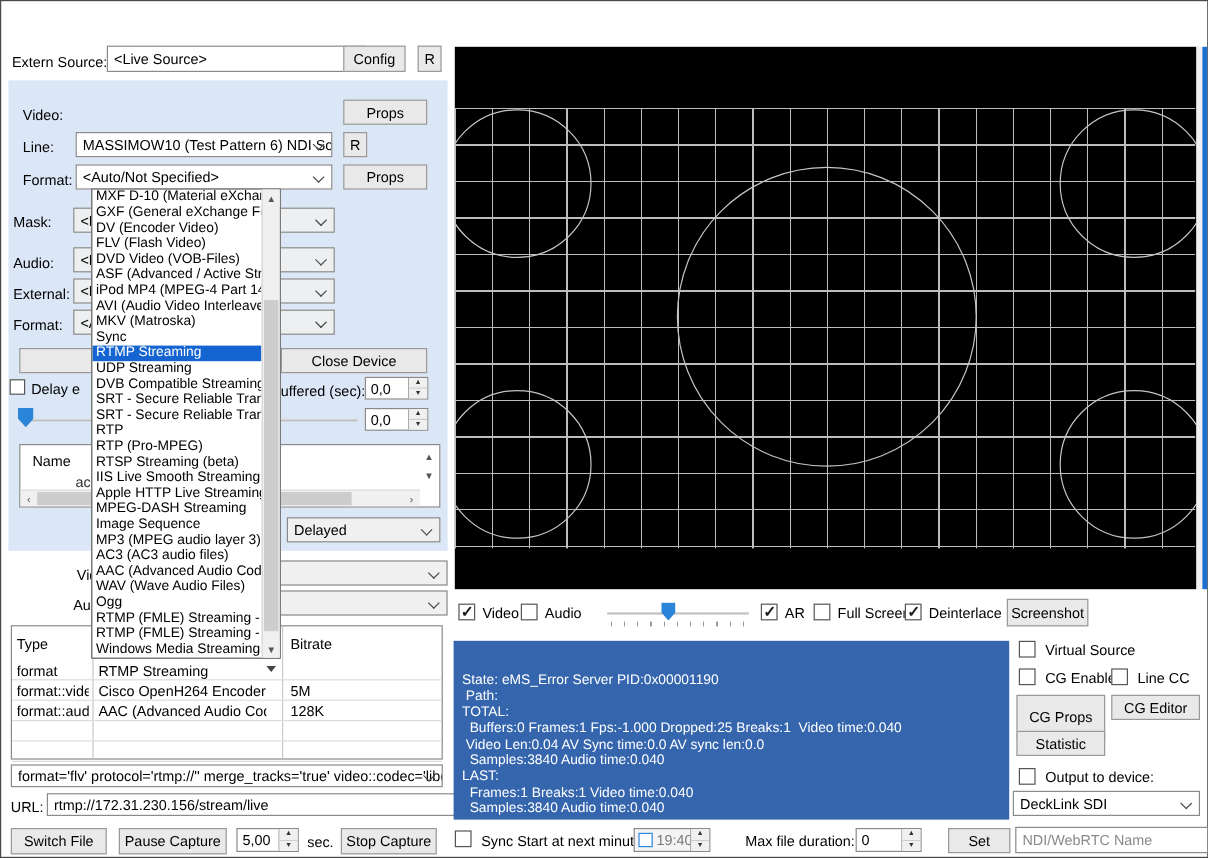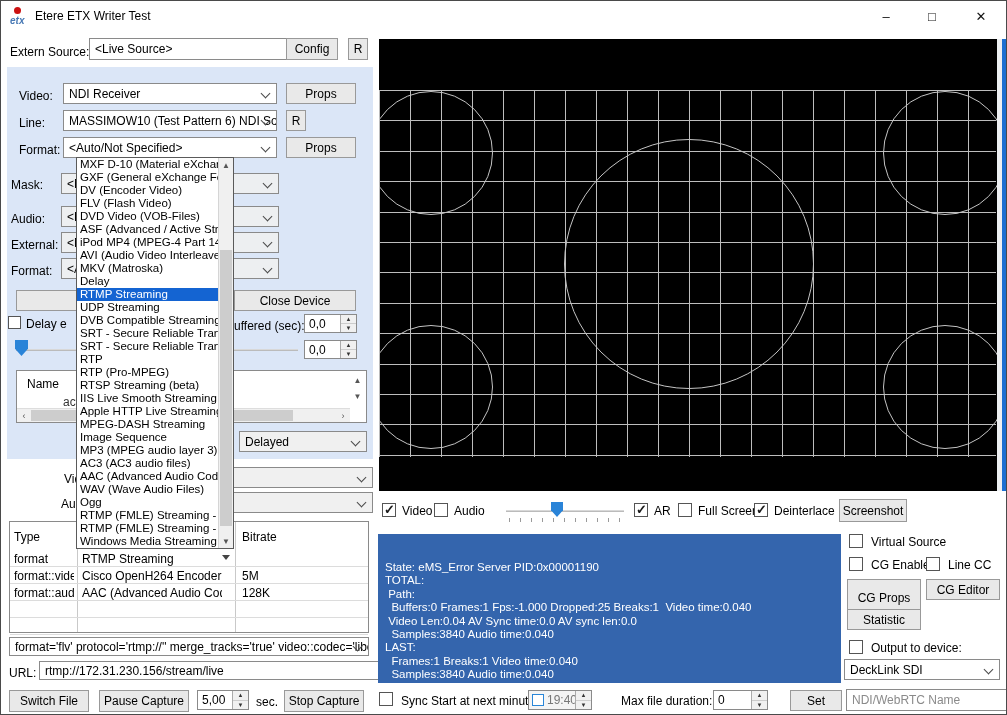--- a/index.html
+++ b/index.html
@@ -73,46 +73,32 @@
   .track { position:absolute; height:2px; background:#d8d8d8; border-bottom:1px solid #bbb; }
   .graytext { color:#8a8a8a; }
   .field { position:absolute; background:#fff; border:1px solid #8a8a8a; font-size:12px; padding:3px 4px 0 5px; white-space:nowrap; overflow:hidden; }
   .clip { overflow:hidden; }
 </style>
 </head>
 <body>
 
 <div class="window">
 
-  <div class="titlebar">
-    <div class="appicon">
-      <div class="dot"></div>
-      <div class="etx">etx</div>
-    </div>
-    <div class="title-text">Etere ETX Writer Test</div>
-    <div class="winbtn" style="left:862px;">–</div>
-    <div class="winbtn" style="left:908px;">□</div>
-    <div class="winbtn" style="left:954px;width:52px;">✕</div>
-  </div>
 
   <div class="lbl" style="left:9px;top:44px;">Extern Source:</div>
   <div class="combo" style="left:88px;top:37px;width:216px;height:22px;">
     <span>&lt;Live Source&gt;</span>
     <span class="chev"></span>
   </div>
   <div class="btn" style="left:285px;top:37px;width:52px;height:22px;">Config</div>
   <div class="btn" style="left:347px;top:37px;width:20px;height:22px;">R</div>
 
   <div class="bluepanel"></div>
 
   <div class="lbl" style="left:18px;top:88px;">Video:</div>
-  <div class="combo" style="left:62px;top:82px;width:214px;height:21px;">
-    <span>NDI Receiver</span>
-    <span class="chev"></span>
-  </div>
   <div class="btn" style="left:285px;top:82px;width:70px;height:21px;">Props</div>
 
   <div class="lbl" style="left:18px;top:115px;">Line:</div>
   <div class="combo" style="left:62px;top:109px;width:214px;height:21px;">
     <span>MASSIMOW10 (Test Pattern 6) NDI Sou</span>
     <span class="chev"></span>
   </div>
   <div class="btn" style="left:285px;top:109px;width:20px;height:21px;">R</div>
 
   <div class="lbl" style="left:18px;top:142px;">Format:</div>
@@ -264,22 +250,22 @@
   <div class="checkbox checked" style="left:633px;top:502px;"></div>
   <div class="lbl" style="left:653px;top:503px;">AR</div>
   <div class="checkbox" style="left:677px;top:502px;"></div>
   <div class="lbl" style="left:697px;top:503px;">Full Screen</div>
   <div class="checkbox checked" style="left:753px;top:502px;"></div>
   <div class="lbl" style="left:773px;top:503px;">Deinterlace</div>
   <div class="btn" style="left:838px;top:498px;width:68px;height:23px;">Screenshot</div>
 
   <div class="status" id="status-box">
       <div>State: eMS_Error Server PID:0x00001190</div>
+      <div> Path:</div>
       <div>TOTAL:</div>
-      <div> Path:</div>
       <div>  Buffers:0 Frames:1 Fps:-1.000 Dropped:25 Breaks:1  Video time:0.040</div>
       <div> Video Len:0.04 AV Sync time:0.0 AV sync len:0.0</div>
       <div>  Samples:3840 Audio time:0.040</div>
       <div>LAST:</div>
       <div>  Frames:1 Breaks:1 Video time:0.040</div>
       <div>  Samples:3840 Audio time:0.040</div>
     </div>
 
   <div class="checkbox" style="left:848px;top:533px;"></div>
   <div class="lbl" style="left:870px;top:534px;">Virtual Source</div>
@@ -322,21 +308,21 @@
     <div class="dd-items" id="dd-items">
         <div class="dd-item">MXF D-10 (Material eXchang</div>
         <div class="dd-item">GXF (General eXchange For</div>
         <div class="dd-item">DV (Encoder Video)</div>
         <div class="dd-item">FLV (Flash Video)</div>
         <div class="dd-item">DVD Video (VOB-Files)</div>
         <div class="dd-item">ASF (Advanced / Active Stre</div>
         <div class="dd-item">iPod MP4 (MPEG-4 Part 14)</div>
         <div class="dd-item">AVI (Audio Video Interleaved</div>
         <div class="dd-item">MKV (Matroska)</div>
-        <div class="dd-item">Delay</div>
+        <div class="dd-item">Sync</div>
         <div class="dd-item selected">RTMP Streaming</div>
         <div class="dd-item">UDP Streaming</div>
         <div class="dd-item">DVB Compatible Streaming</div>
         <div class="dd-item">SRT - Secure Reliable Trans</div>
         <div class="dd-item">SRT - Secure Reliable Trans</div>
         <div class="dd-item">RTP</div>
         <div class="dd-item">RTP (Pro-MPEG)</div>
         <div class="dd-item">RTSP Streaming (beta)</div>
         <div class="dd-item">IIS Live Smooth Streaming</div>
         <div class="dd-item">Apple HTTP Live Streaming</div>

